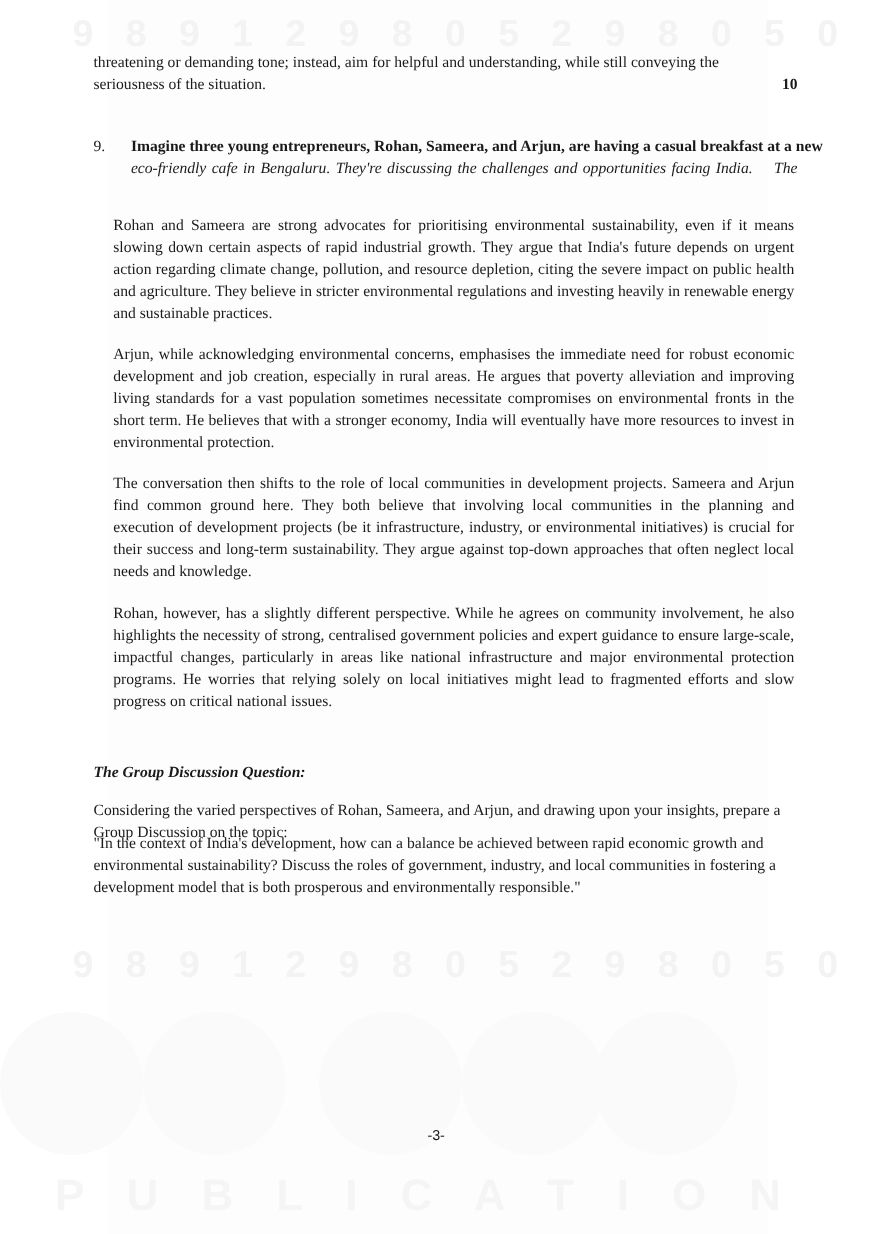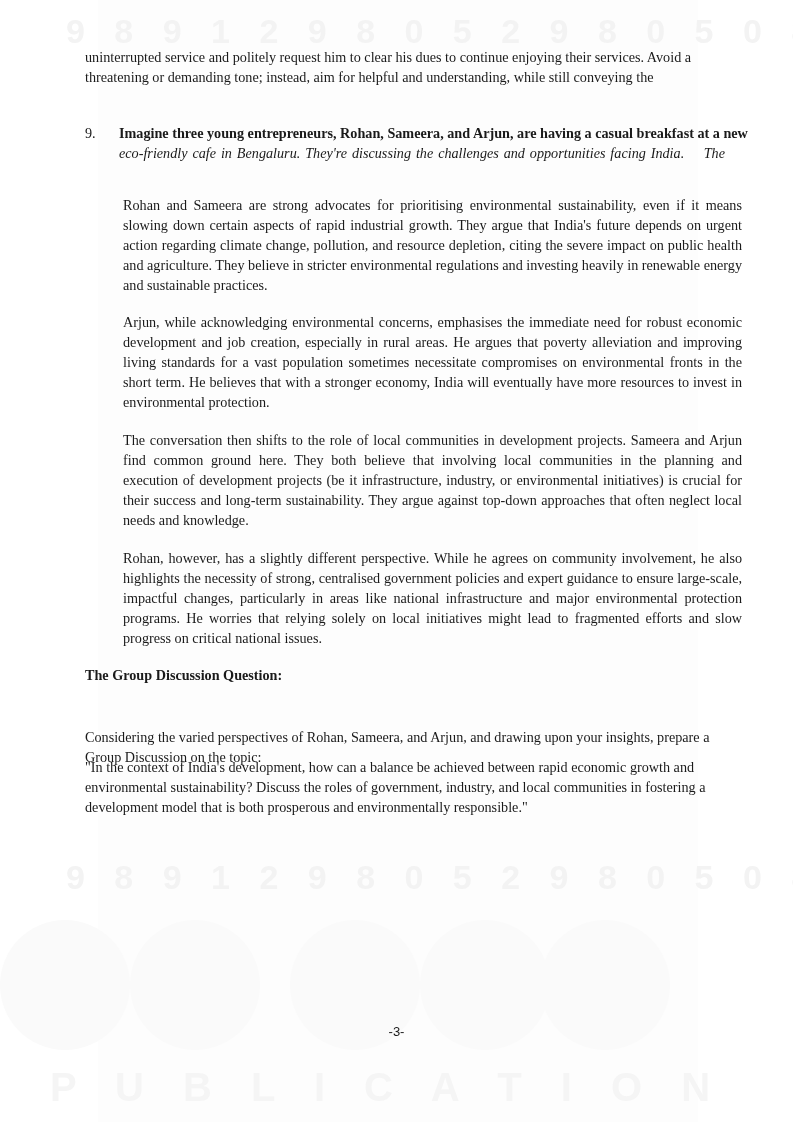--- a/index.html
+++ b/index.html
@@ -14,21 +14,21 @@
   .wm-circles { position: absolute; left: 0; top: 920px; width: 793px; height: 130px; z-index: 0; }
   .wm-circle { position: absolute; top: 0; width: 130px; height: 130px; border-radius: 50%; background: #fafafa; }
   .wm-band { position: absolute; left: 98px; top: 0; width: 600px; height: 1122px; background: #fdfdfd; z-index: 0; }
 
   .content { position: absolute; left: 85px; top: 0; width: 640px; z-index: 1; font-size: 14.2px; line-height: 20px; }
   .block { position: absolute; left: 0; width: 640px; }
   .row-end { display: flex; justify-content: space-between; align-items: baseline; }
   .marks { font-weight: bold; }
   .qnum { position: absolute; left: 0; }
   .qbody { position: absolute; left: 34px; width: 606px; }
-  .para { position: absolute; left: 38px; width: 619px; text-align: justify; }
+  .para { position: absolute; left: 18px; width: 619px; text-align: justify; }
   .bold { font-weight: bold; }
   .page-num { position: absolute; left: 0; width: 793px; top: 1024px; text-align: center; font-family: "Liberation Sans", sans-serif; font-size: 13px; z-index: 1; }
 </style>
 </head>
 <body>
 
 <div class="wm-band"></div>
 <div class="wm wm-top">9 8 9 1 2 9 8 0 5 2 9 8 0 5 0 8 0</div>
 <div class="wm wm-bottom-num">9 8 9 1 2 9 8 0 5 2 9 8 0 5 0 8 0</div>
 <div class="wm-circles">
@@ -36,35 +36,38 @@
   <div class="wm-circle" style="left:130px;"></div>
   <div class="wm-circle" style="left:290px;"></div>
   <div class="wm-circle" style="left:420px;"></div>
   <div class="wm-circle" style="left:540px;"></div>
 </div>
 <div class="wm wm-bottom-word">P U B L I C A T I O N</div>
 
 <div class="content">
 
   <div class="block" style="top:47px;">
-    <div>uninterrupted service and politely request him to clear his dues to continue enjoying their services. Avoid a</div>
     <div>threatening or demanding tone; instead, aim for helpful and understanding, while still conveying the</div>
+    <div class="row-end">
+      <span>seriousness of the situation.</span>
+      <span class="marks">10</span>
+    </div>
   </div>
 
   <div class="block" style="top:123px; height:60px;">
     <span class="qnum">9.</span>
     <div class="qbody">
       <div style="white-space:pre;font-weight:bold;">Imagine three young entrepreneurs, Rohan, Sameera, and Arjun, are having a casual breakfast at a new</div>
       <div style="white-space:pre; text-align:justify; text-align-last:justify;font-style:italic;">eco-friendly cafe in Bengaluru. They're discussing the challenges and opportunities facing India.    The</div>
     </div>
   </div>
 
   <p class="para" style="top:195px; margin:0;">Rohan and Sameera are strong advocates for prioritising environmental sustainability, even if it means slowing down certain aspects of rapid industrial growth. They argue that India's future depends on urgent action regarding climate change, pollution, and resource depletion, citing the severe impact on public health and agriculture. They believe in stricter environmental regulations and investing heavily in renewable energy and sustainable practices.</p>
   <p class="para" style="top:312px; margin:0;">Arjun, while acknowledging environmental concerns, emphasises the immediate need for robust economic development and job creation, especially in rural areas. He argues that poverty alleviation and improving living standards for a vast population sometimes necessitate compromises on environmental fronts in the short term. He believes that with a stronger economy, India will eventually have more resources to invest in environmental protection.</p>
   <p class="para" style="top:430px; margin:0;">The conversation then shifts to the role of local communities in development projects. Sameera and Arjun find common ground here. They both believe that involving local communities in the planning and execution of development projects (be it infrastructure, industry, or environmental initiatives) is crucial for their success and long-term sustainability. They argue against top-down approaches that often neglect local needs and knowledge.</p>
   <p class="para" style="top:548px; margin:0;">Rohan, however, has a slightly different perspective. While he agrees on community involvement, he also highlights the necessity of strong, centralised government policies and expert guidance to ensure large-scale, impactful changes, particularly in areas like national infrastructure and major environmental protection programs. He worries that relying solely on local initiatives might lead to fragmented efforts and slow progress on critical national issues.</p>
 
-  <div class="block bold" style="top:665px;">The Group Discussion Question:</div>
+  <div class="block bold" style="top:692px;font-style:italic;">The Group Discussion Question:</div>
   <p class="block" style="top:727px; margin:0; width:650px;">Considering the varied perspectives of Rohan, Sameera, and Arjun, and drawing upon your insights, prepare a Group Discussion on the topic:</p>
   <p class="block" style="top:757px; margin:0; width:650px;">"In the context of India's development, how can a balance be achieved between rapid economic growth and environmental sustainability? Discuss the roles of government, industry, and local communities in fostering a development model that is both prosperous and environmentally responsible."</p>
 </div>
 
 <div class="page-num">-3-</div>
 
 </body></html>

